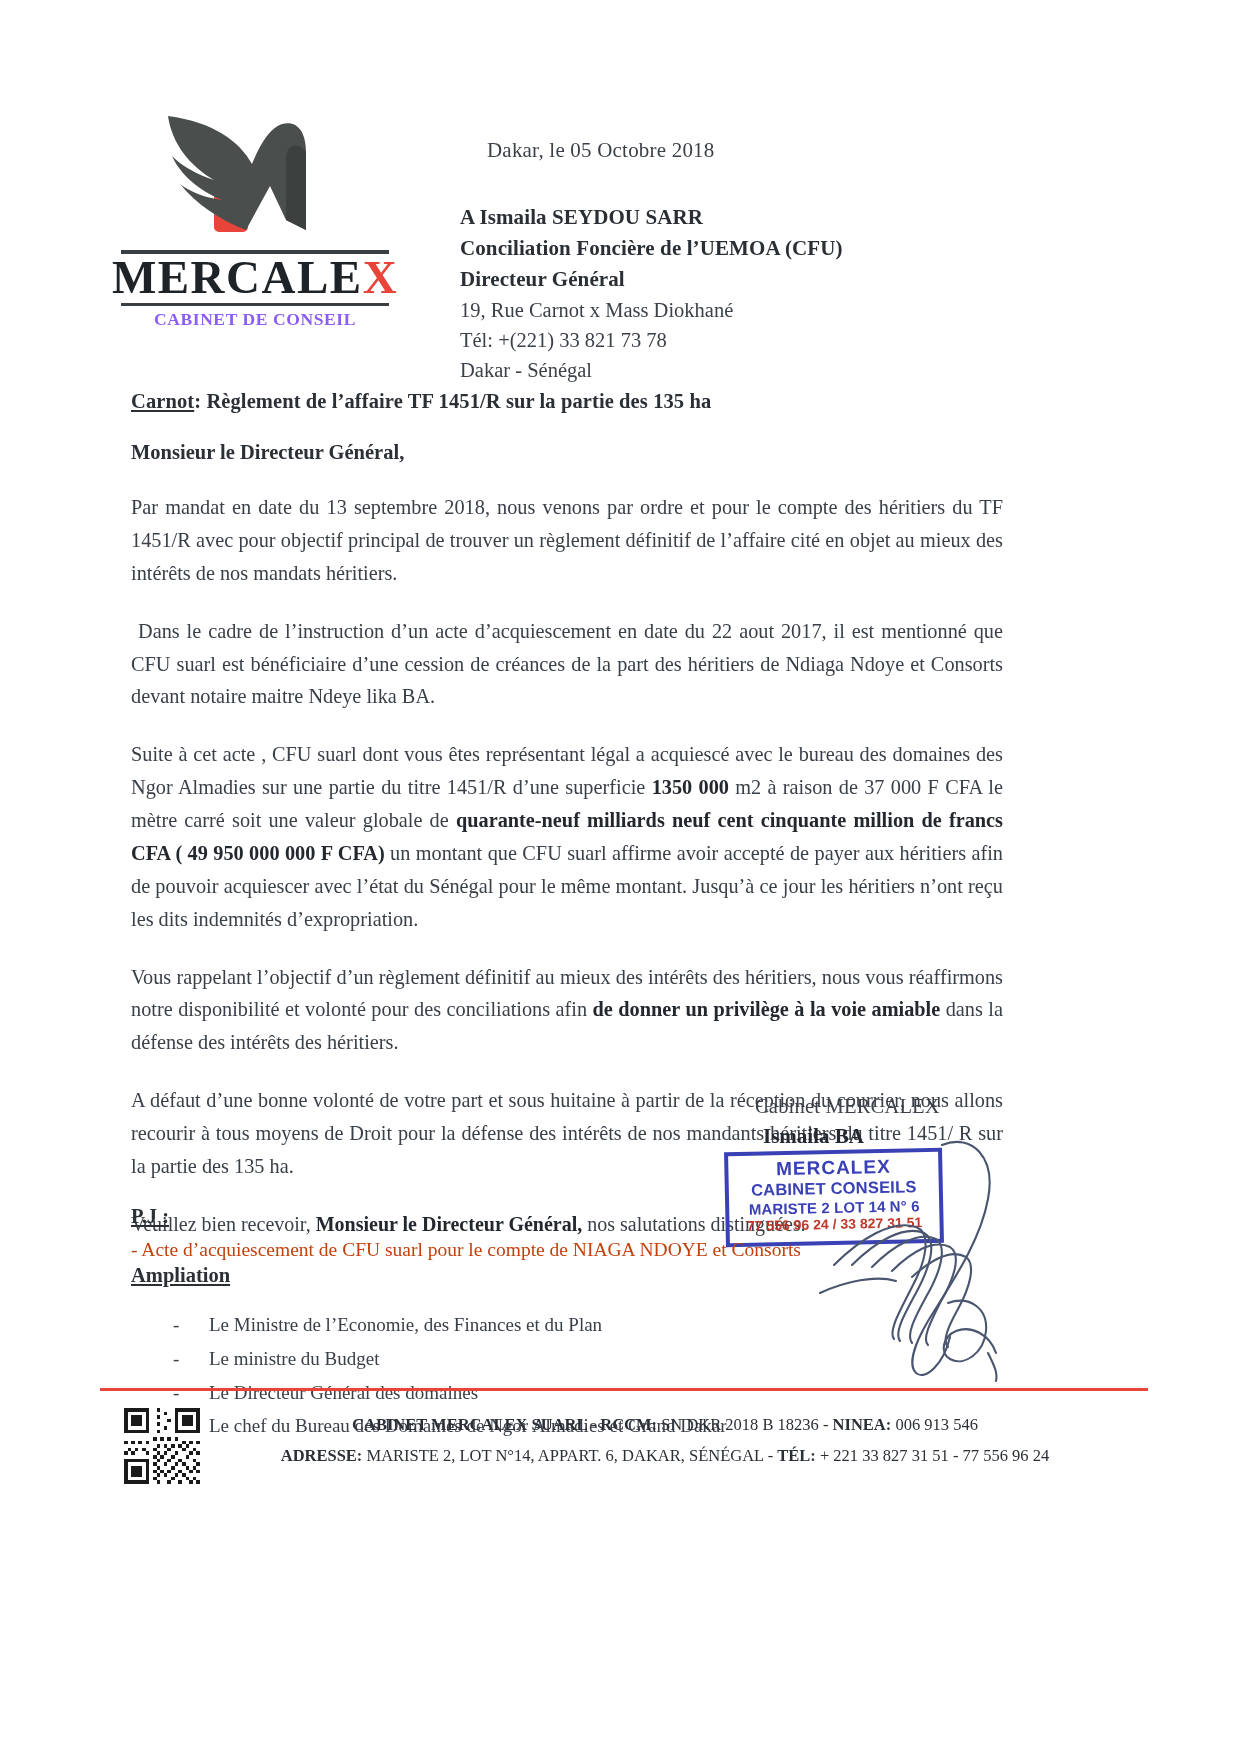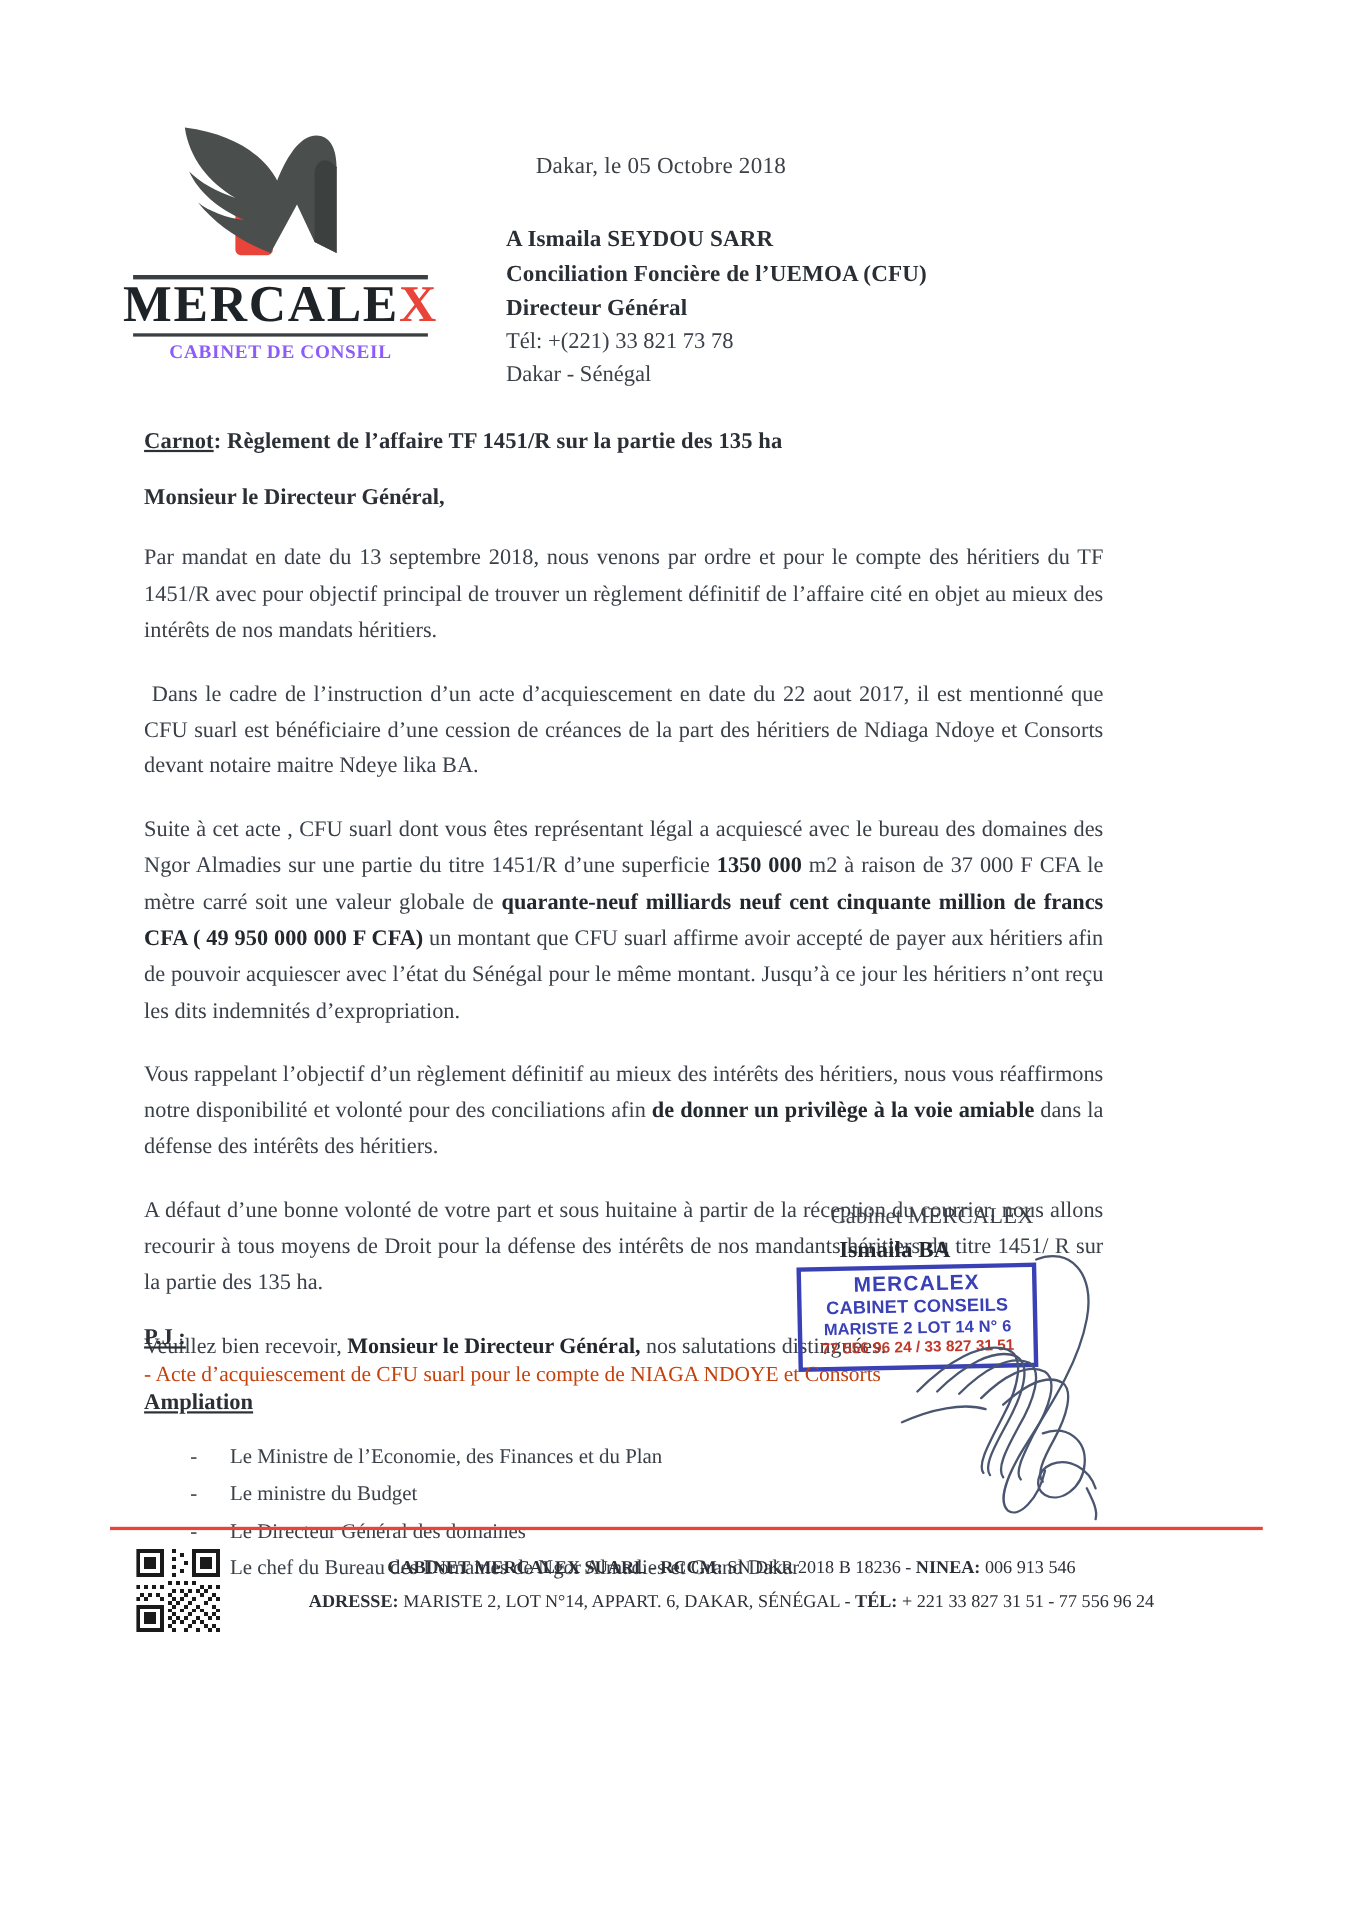--- a/index.html
+++ b/index.html
@@ -276,20 +276,21 @@
       <div class="logo-rule-bot"></div>
       <div class="logo-sub">CABINET DE CONSEIL</div>
     </div>
 
     <div class="date-line">Dakar, le 05 Octobre  2018</div>
 
     <div class="recipient">
       <div class="b">A Ismaila  SEYDOU SARR</div>
       <div class="b">Conciliation Foncière de l’UEMOA (CFU)</div>
       <div class="b">Directeur Général</div>
+      <div>19, Rue Carnot x Mass Diokhané</div>
       <div>Tél: +(221) 33 821 73 78</div>
       <div>Dakar - Sénégal</div>
     </div>
   </div>
 
   <div class="content">
 
     <div class="objet"><span class="u">Carnot</span><span>: Règlement  de l’affaire TF 1451/R sur la partie des 135 ha</span></div>
 
     <div class="salut">Monsieur le Directeur Général,</div>

